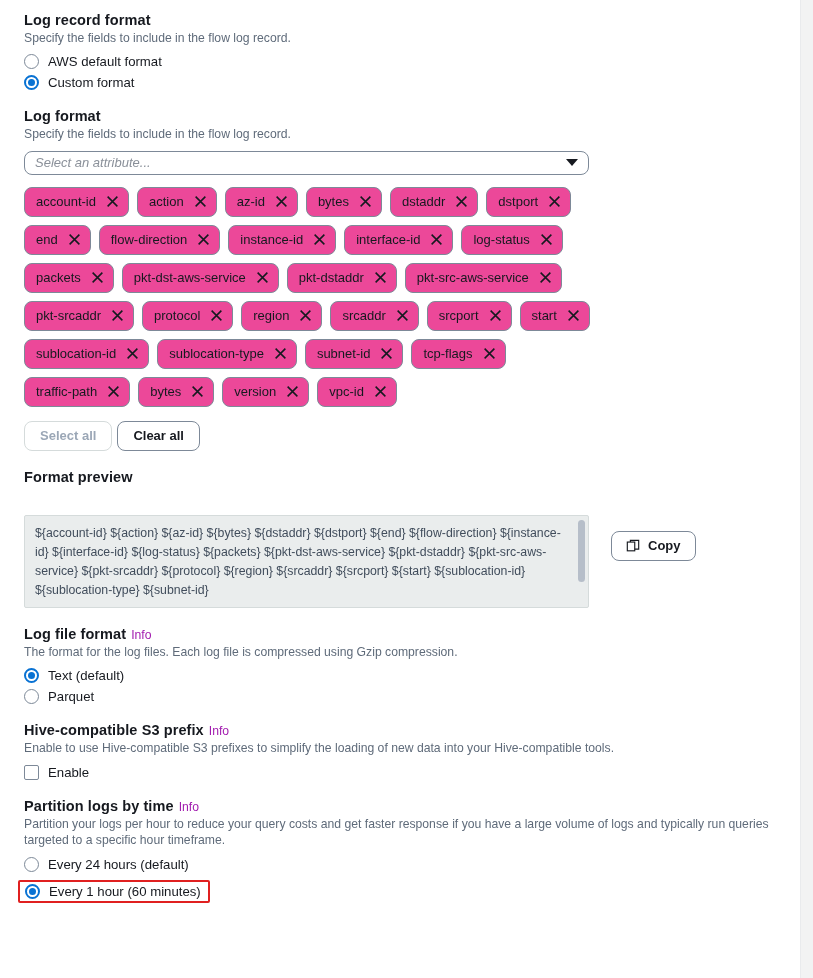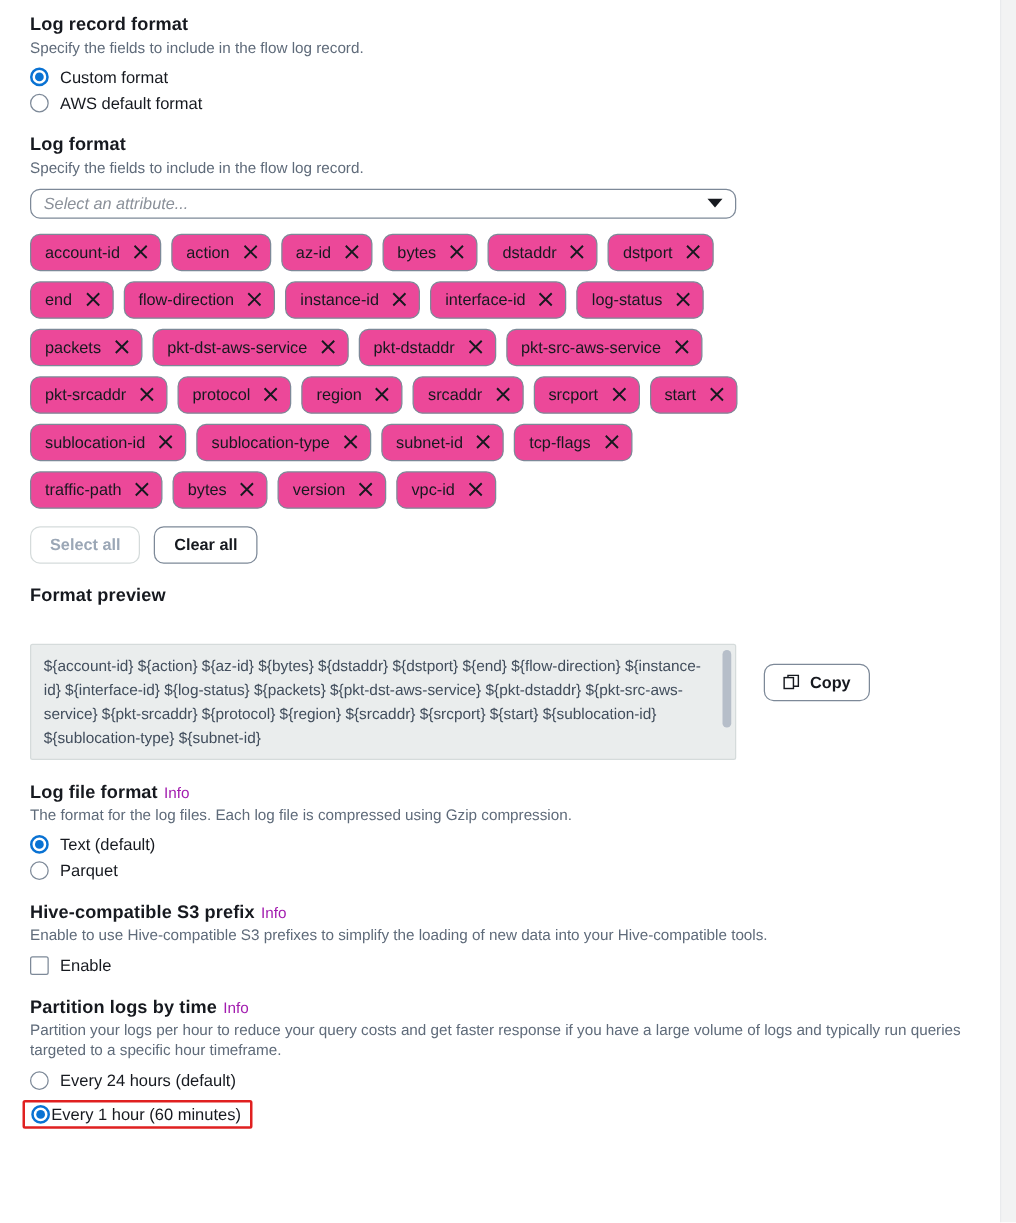--- a/index.html
+++ b/index.html
@@ -144,21 +144,21 @@
     font-size: 13px;
     color: #16191f;
     white-space: nowrap;
   }
   .xicon { width: 13px; height: 13px; display:block; }
 
   
   .btn-row {
     margin-top: 14px;
     display: flex;
-    gap: 11px;
+    gap: 5px;
   }
   .btn {
     height: 30px;
     border-radius: 8px;
     border: 1px solid #7d8998;
     background: #fff;
     color: #16191f;
     font-size: 13px;
     font-weight: bold;
     padding: 0 15px;
@@ -226,41 +226,41 @@
 
   .block { margin-top: 18px; }
   .hl-box {
     border: 2px solid #e02020;
     border-radius: 2px;
     display: inline-flex;
     align-items: center;
     padding: 2px 7px 2px 5px;
     margin-left: -6px;
     margin-top: 2px;
-    gap: 1px;
+    gap: 9px;
   }
 </style>
 </head>
 <body>
 
 <div class="page">
   <div class="right-gutter"></div>
 
   <div class="content">
 
     <div>
       <div class="section-title">Log record format</div>
       <div class="section-desc">Specify the fields to include in the flow log record.</div>
       <div class="opt-row">
+        <span class="radio"></span>
+        <span class="opt-label">AWS default format</span>
+      </div>
+      <div class="opt-row">
         <span class="radio checked"></span>
         <span class="opt-label">Custom format</span>
-      </div>
-      <div class="opt-row">
-        <span class="radio"></span>
-        <span class="opt-label">AWS default format</span>
       </div>
     </div>
 
     <div class="block">
       <div class="section-title">Log format</div>
       <div class="section-desc">Specify the fields to include in the flow log record.</div>
 
       <div class="select">
         <span class="ph">Select an attribute...</span>
         <span class="caret"></span>

